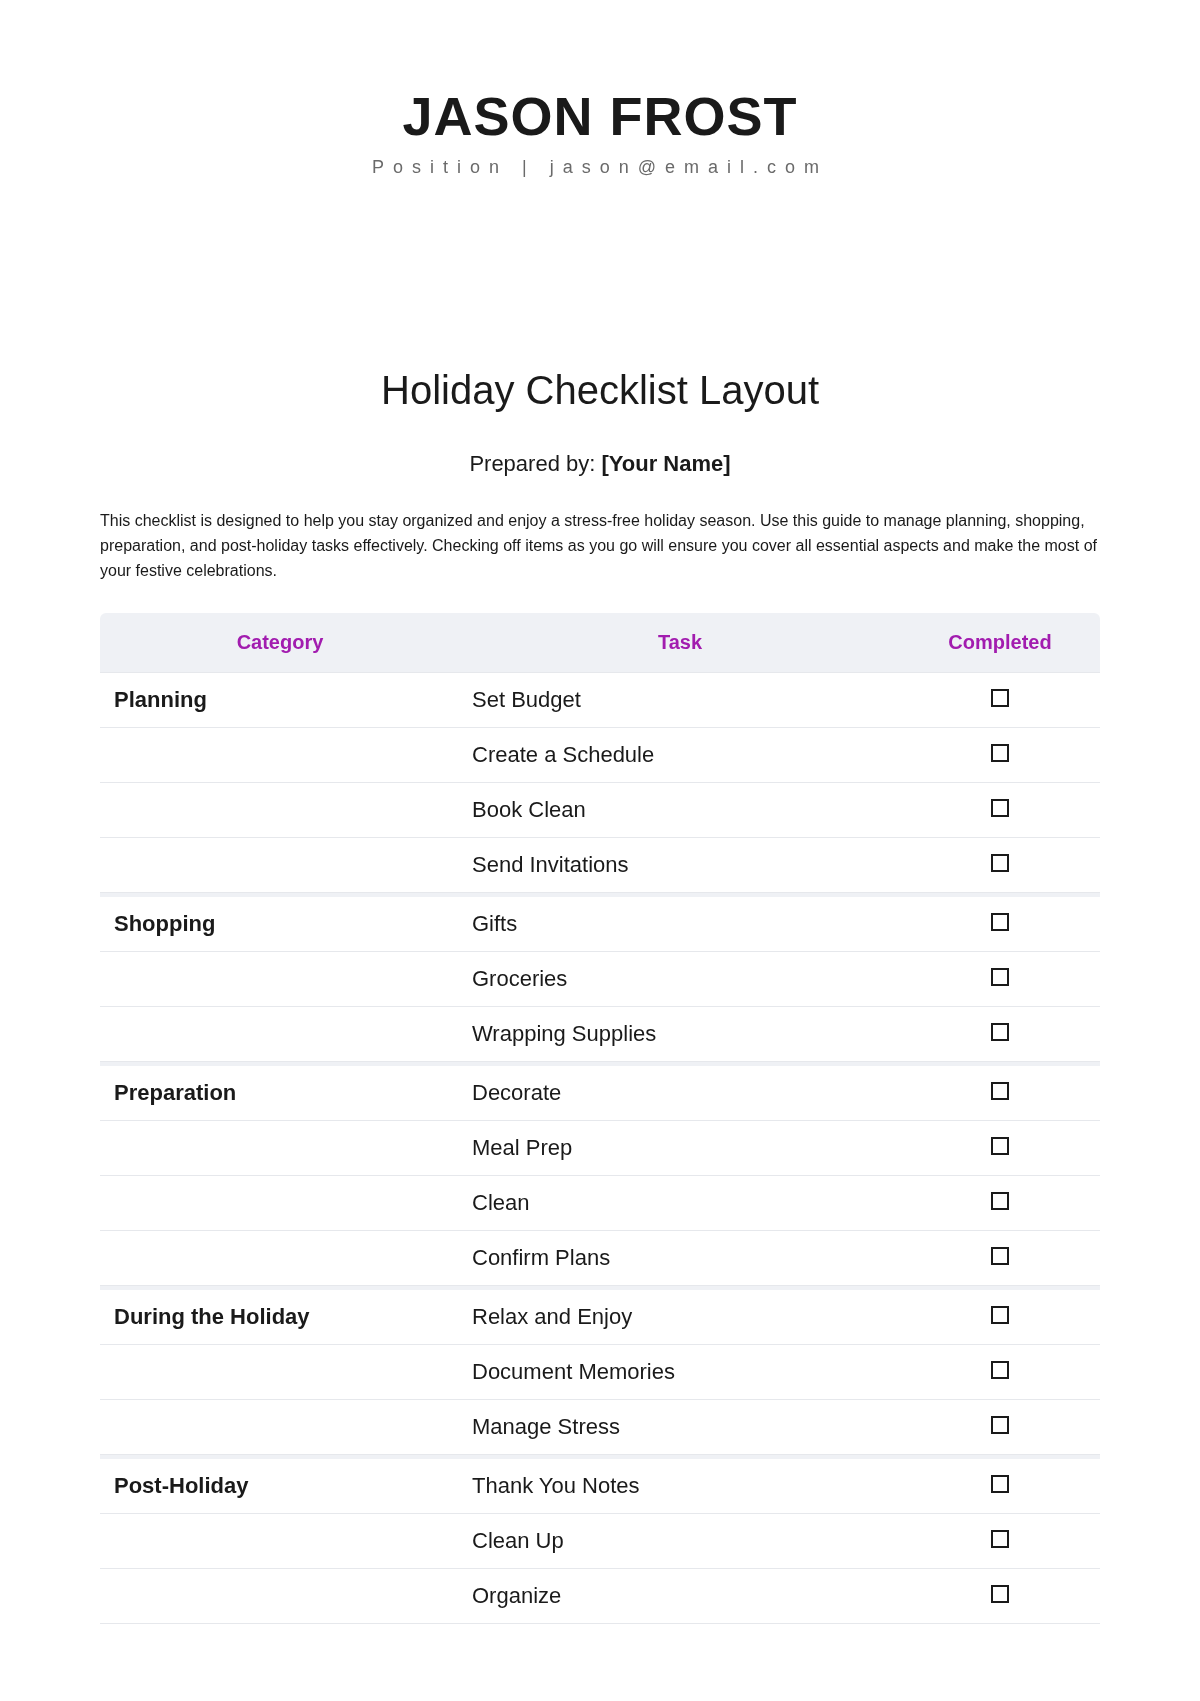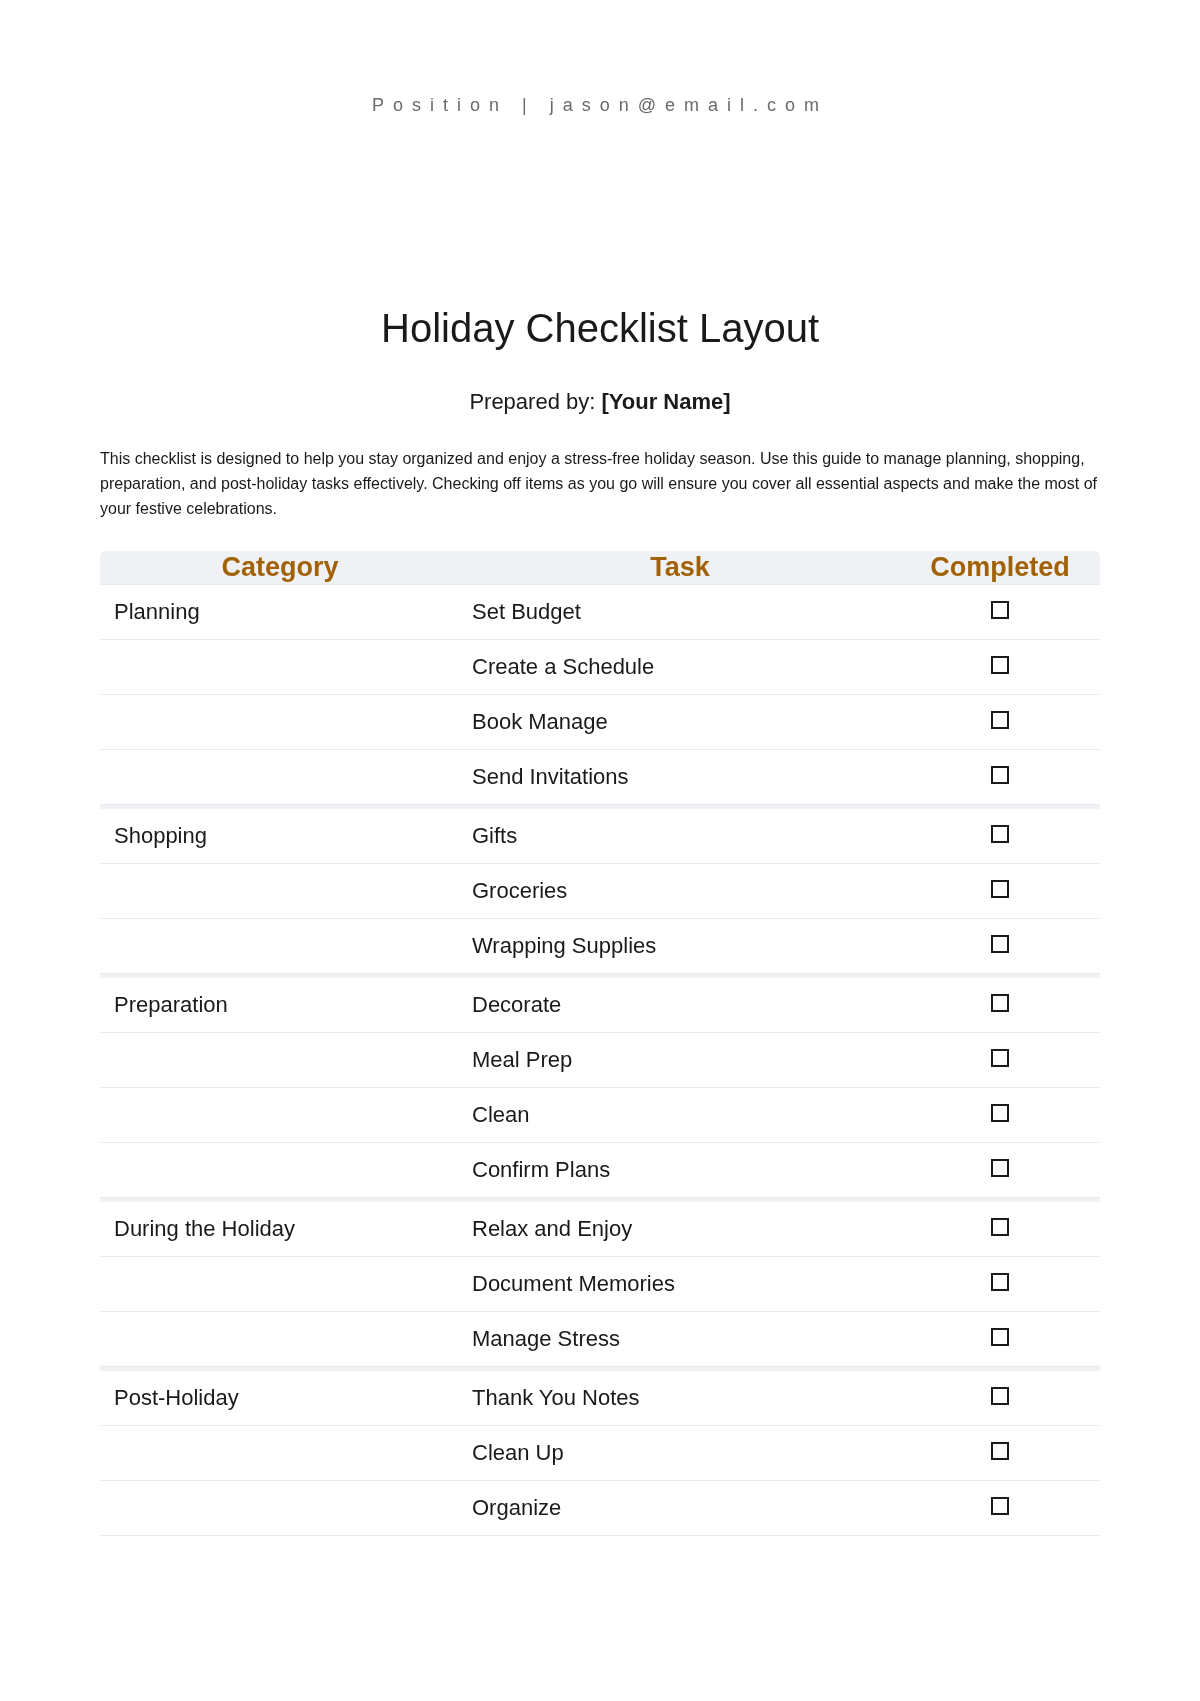--- a/index.html
+++ b/index.html
@@ -53,24 +53,24 @@
       margin-bottom: 30px;
       margin-top: 32px;
     }
     table {
       width: 100%;
       border-collapse: separate;
       border-spacing: 0;
     }
     thead th {
       background: #eff1f5;
-      color: #a16207;
+      color: #a21caf;
       font-weight: 700;
-      font-size: 27px;
-      padding: 1px 12px;
+      font-size: 20px;
+      padding: 18px 12px;
       text-align: center;
       border-bottom: 1px solid #e6e8ec;
     }
     thead th:first-child {
       border-radius: 6px 0 0 0;
     }
     thead th:last-child {
       border-radius: 0 6px 0 0;
     }
     tbody td {
@@ -81,21 +81,21 @@
       color: #1a1a1a;
     }
     tbody tr.group-start td {
       border-top: 4px solid #eff1f5;
     }
     tbody tr:first-child td {
       border-top: none;
     }
     .col-category {
       width: 36%;
-      font-weight: 400;
+      font-weight: 700;
       padding-left: 14px;
       margin-top: 12px;
     }
     .col-task {
       width: 44%;
       font-weight: 500;
     }
     .col-completed {
       width: 20%;
       text-align: center;
@@ -105,20 +105,21 @@
       width: 18px;
       height: 18px;
       border: 2px solid #1a1a1a;
       background: #fff;
     }
   </style>
 </head>
 <body>
 
 <div class="header">
+  <div class="header-name">JASON FROST</div>
   <div class="header-subtitle">Position | jason@email.com</div>
 </div>
 
 <h1 class="doc-title">Holiday Checklist Layout</h1>
 
 <div class="prepared-by">
   <span>Prepared by: </span><span class="bold">[Your Name]</span>
 </div>
 
 <p class="intro">This checklist is designed to help you stay organized and enjoy a stress-free holiday season. Use this guide to manage planning, shopping, preparation, and post-holiday tasks effectively. Checking off items as you go will ensure you cover all essential aspects and make the most of your festive celebrations.</p>
@@ -137,21 +138,21 @@
         <td class="col-task">Set Budget</td>
         <td class="col-completed"><span class="checkbox"></span></td>
       </tr>
       <tr>
         <td class="col-category"></td>
         <td class="col-task">Create a Schedule</td>
         <td class="col-completed"><span class="checkbox"></span></td>
       </tr>
       <tr>
         <td class="col-category"></td>
-        <td class="col-task">Book Manage</td>
+        <td class="col-task">Book Clean</td>
         <td class="col-completed"><span class="checkbox"></span></td>
       </tr>
       <tr>
         <td class="col-category"></td>
         <td class="col-task">Send Invitations</td>
         <td class="col-completed"><span class="checkbox"></span></td>
       </tr>
       <tr class="group-start">
         <td class="col-category">Shopping</td>
         <td class="col-task">Gifts</td>

